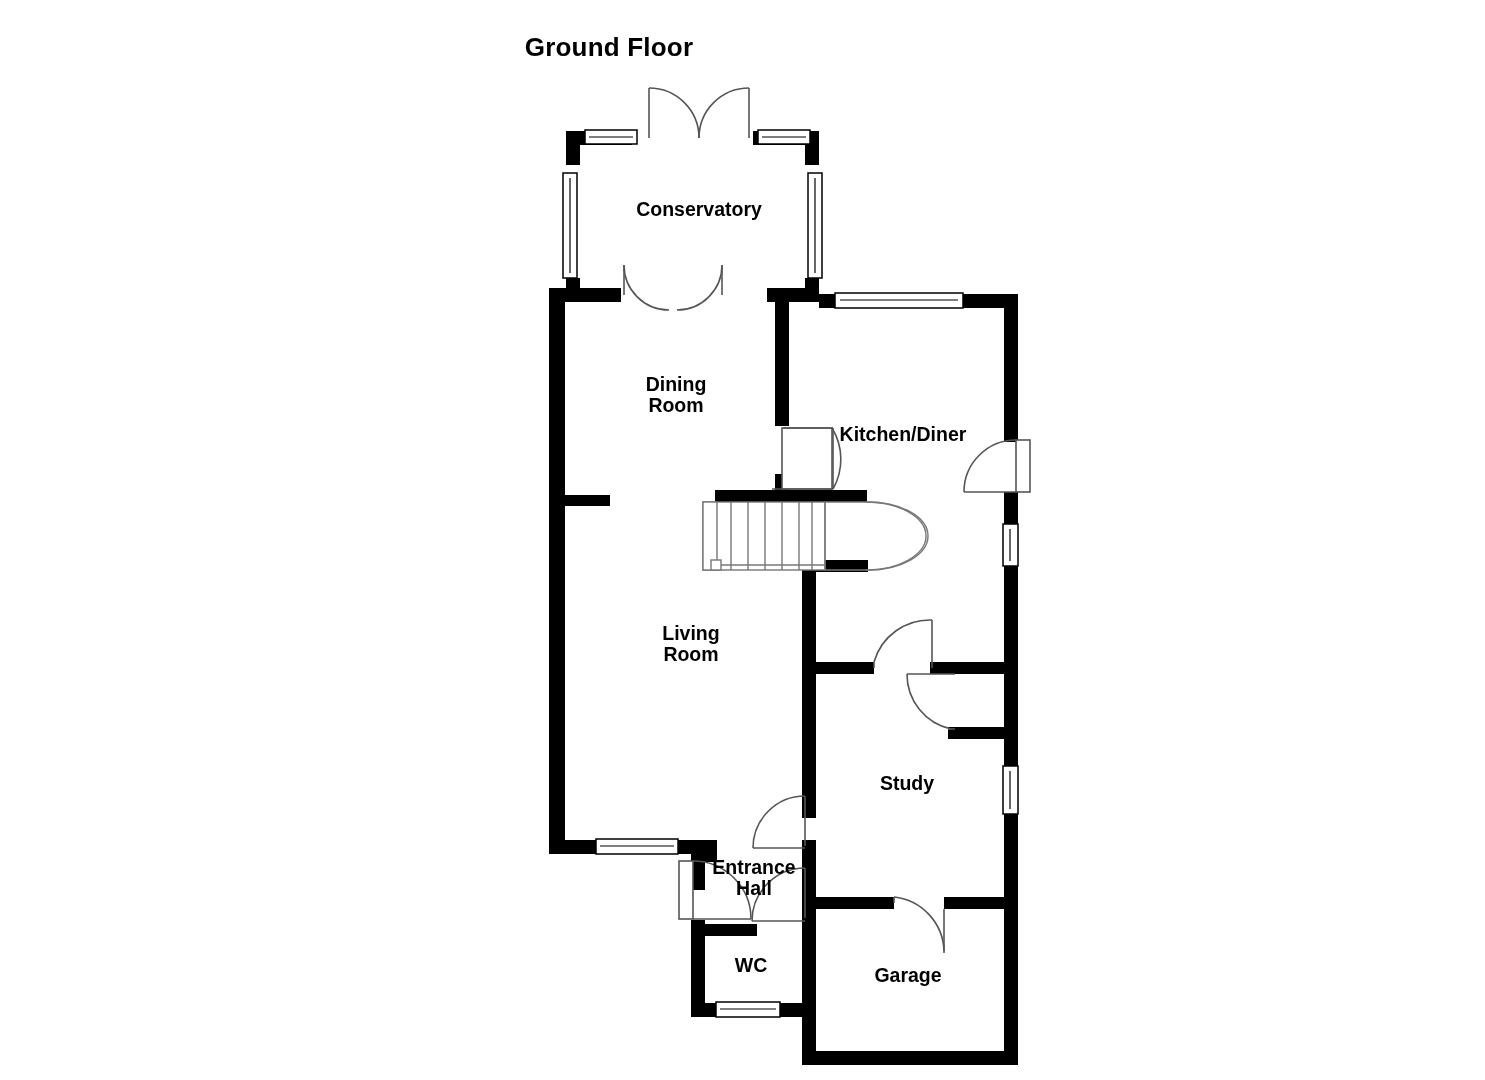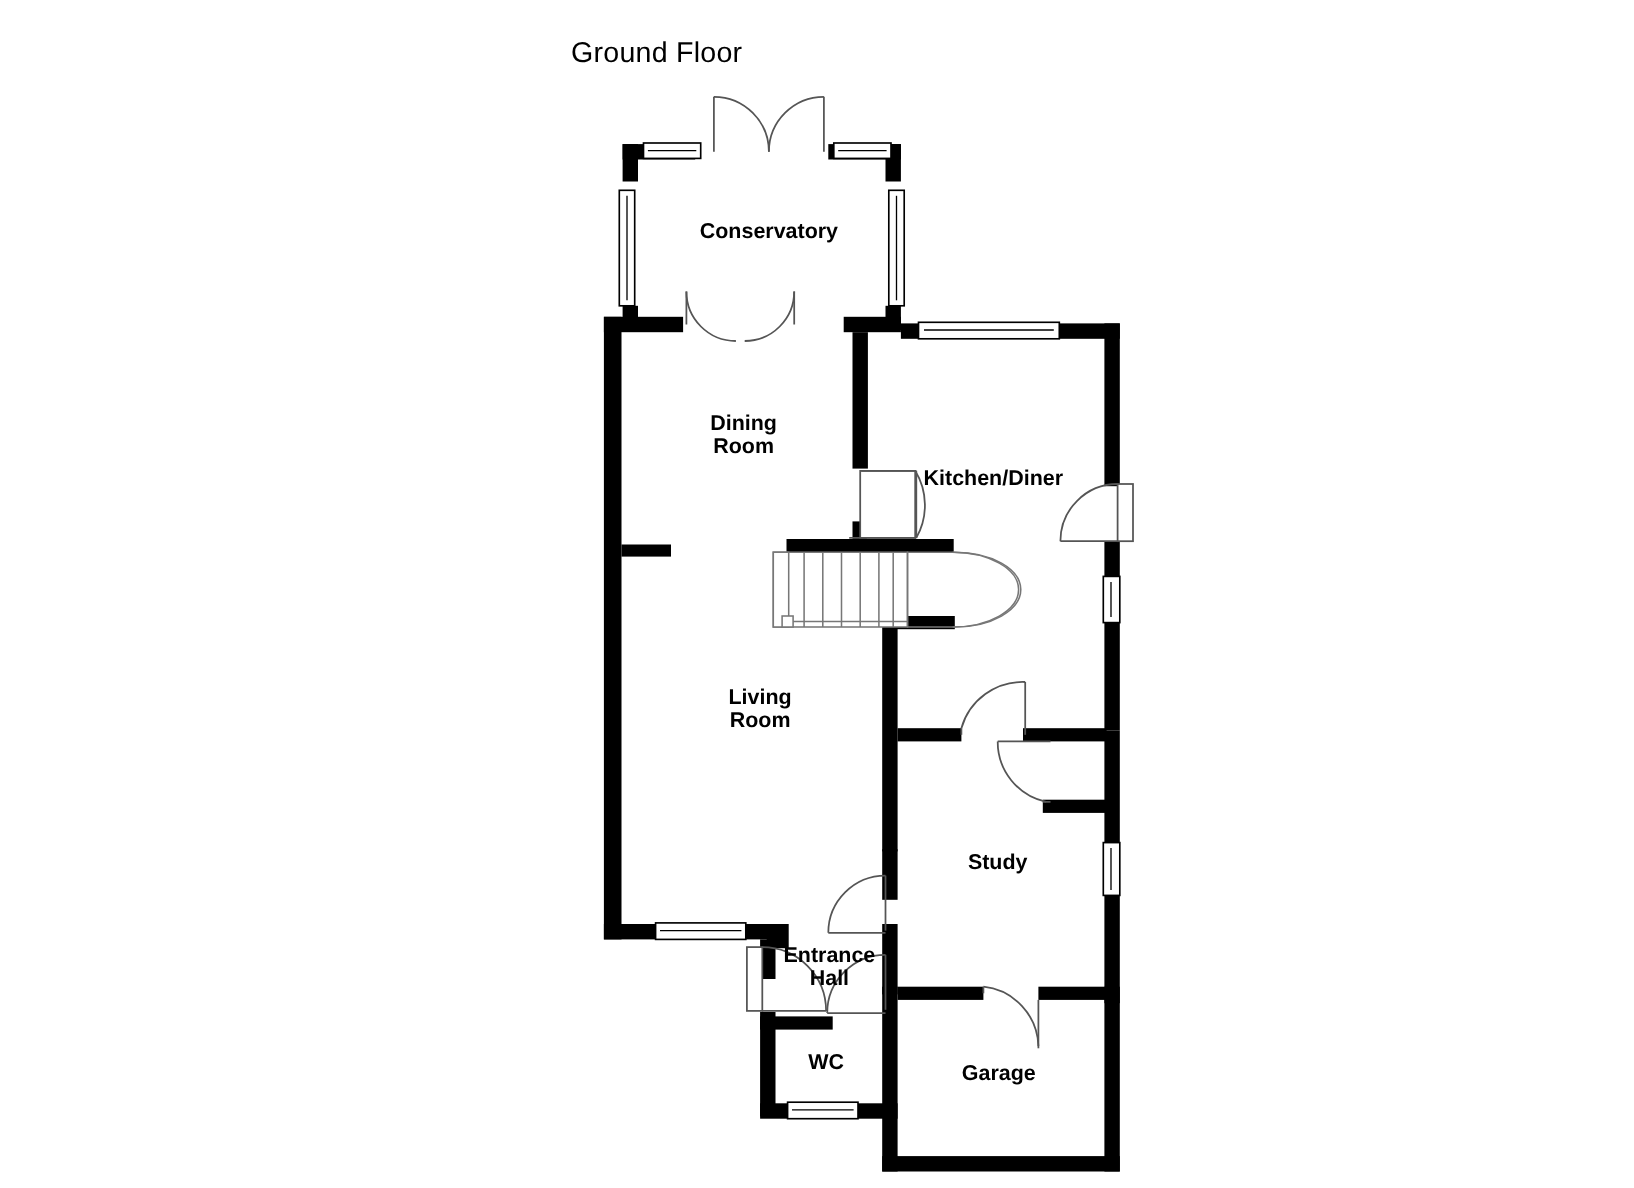--- a/index.html
+++ b/index.html
@@ -15,26 +15,26 @@
     position: relative;
   }
   #plan-root {
     position: absolute;
     left: 0; top: 0;
     width: 1485px;
     height: 1080px;
   }
   .floor-title {
     position: absolute;
-    left: 4px;
+    left: 16px;
     top: 32px;
     width: 1186px;
     text-align: center;
     font-size: 26px;
-    font-weight: normal;
+    font-weight: bold;
     color: #000000;
     letter-spacing: 0.2px;
   }
   svg.plan-svg {
     position: absolute;
     left: 0;
     top: 0;
     width: 1485px;
     height: 1080px;
     display: block;

